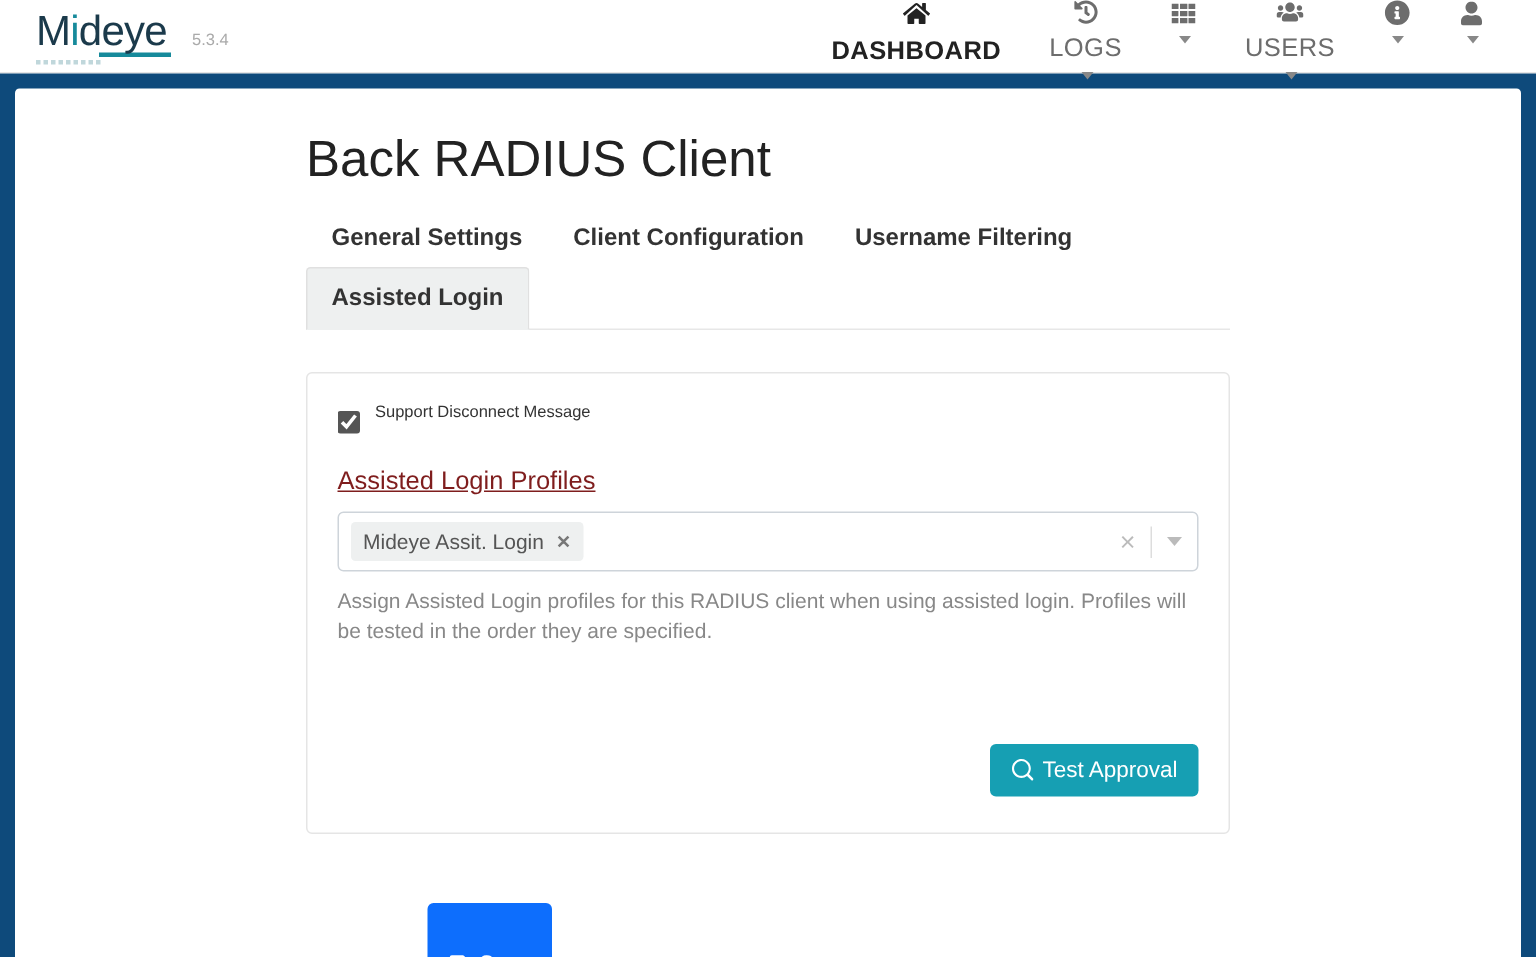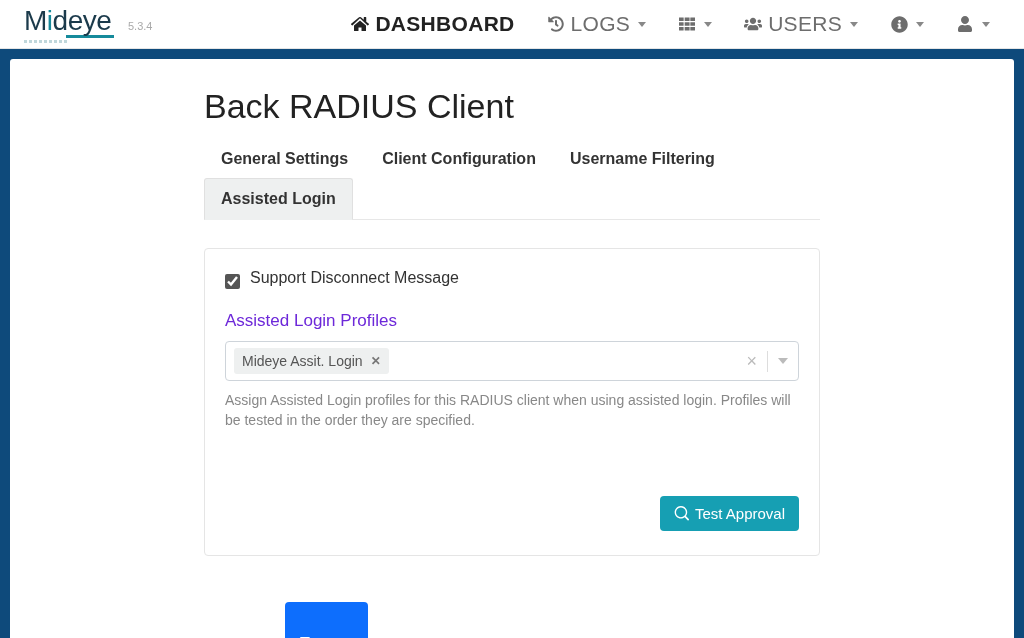--- a/index.html
+++ b/index.html
@@ -44,25 +44,26 @@
     }
     .brand-dots span { width:3px; height:3px; background:#c0d7db; display:inline-block; }
     .brand-version { color: #aaa; font-size: 11px; margin-left: 6px; }
     .nav-spacer { flex: 1; }
     .nav-items { display: flex; align-items: center; }
     .nav-item {
       display: flex;
       align-items: center;
       gap: 6px;
       color: #6d6d6d;
-      font-size: 21px;
+      font-size: 17px;
       padding: 0 16px;
       height: 49px;
       cursor: pointer;
       letter-spacing: 0.3px;
+      flex-direction: column;
     }
     .nav-item.active { color: #222; font-weight: 600; }
     .nav-icon { width: 18px; height: 18px; display:inline-flex; align-items:center; justify-content:center; }
     .caret {
       width: 0; height: 0;
       border-left: 4px solid transparent;
       border-right: 4px solid transparent;
       border-top: 5px solid #888;
       margin-left: 2px;
     }
@@ -118,33 +119,34 @@
       margin-top: 28px;
     }
     .form-row { margin-bottom: 22px; }
     .check-row { display: flex; align-items: flex-start; gap: 10px; }
     .check-row input[type=checkbox] {
       margin-top: 5px;
       width: 15px; height: 15px;
       accent-color: #555;
     }
     .check-label {
-      font-size: 16px;
+      font-size: 11px;
       color: #333;
     }
     .help-text {
       color: #888;
       font-size: 14px;
       margin-top: 4px;
       margin-left: 25px;
     }
     .field-label {
       font-size: 17px;
-      color: #6d28d9;
+      color: #7f1d1d;
       margin-bottom: 10px;
+      text-decoration: underline;
     }
     .multiselect {
       border: 1px solid #ced4da;
       border-radius: 4px;
       min-height: 40px;
       display: flex;
       align-items: stretch;
       padding: 4px 0 4px 8px;
       background: #fff;
     }

